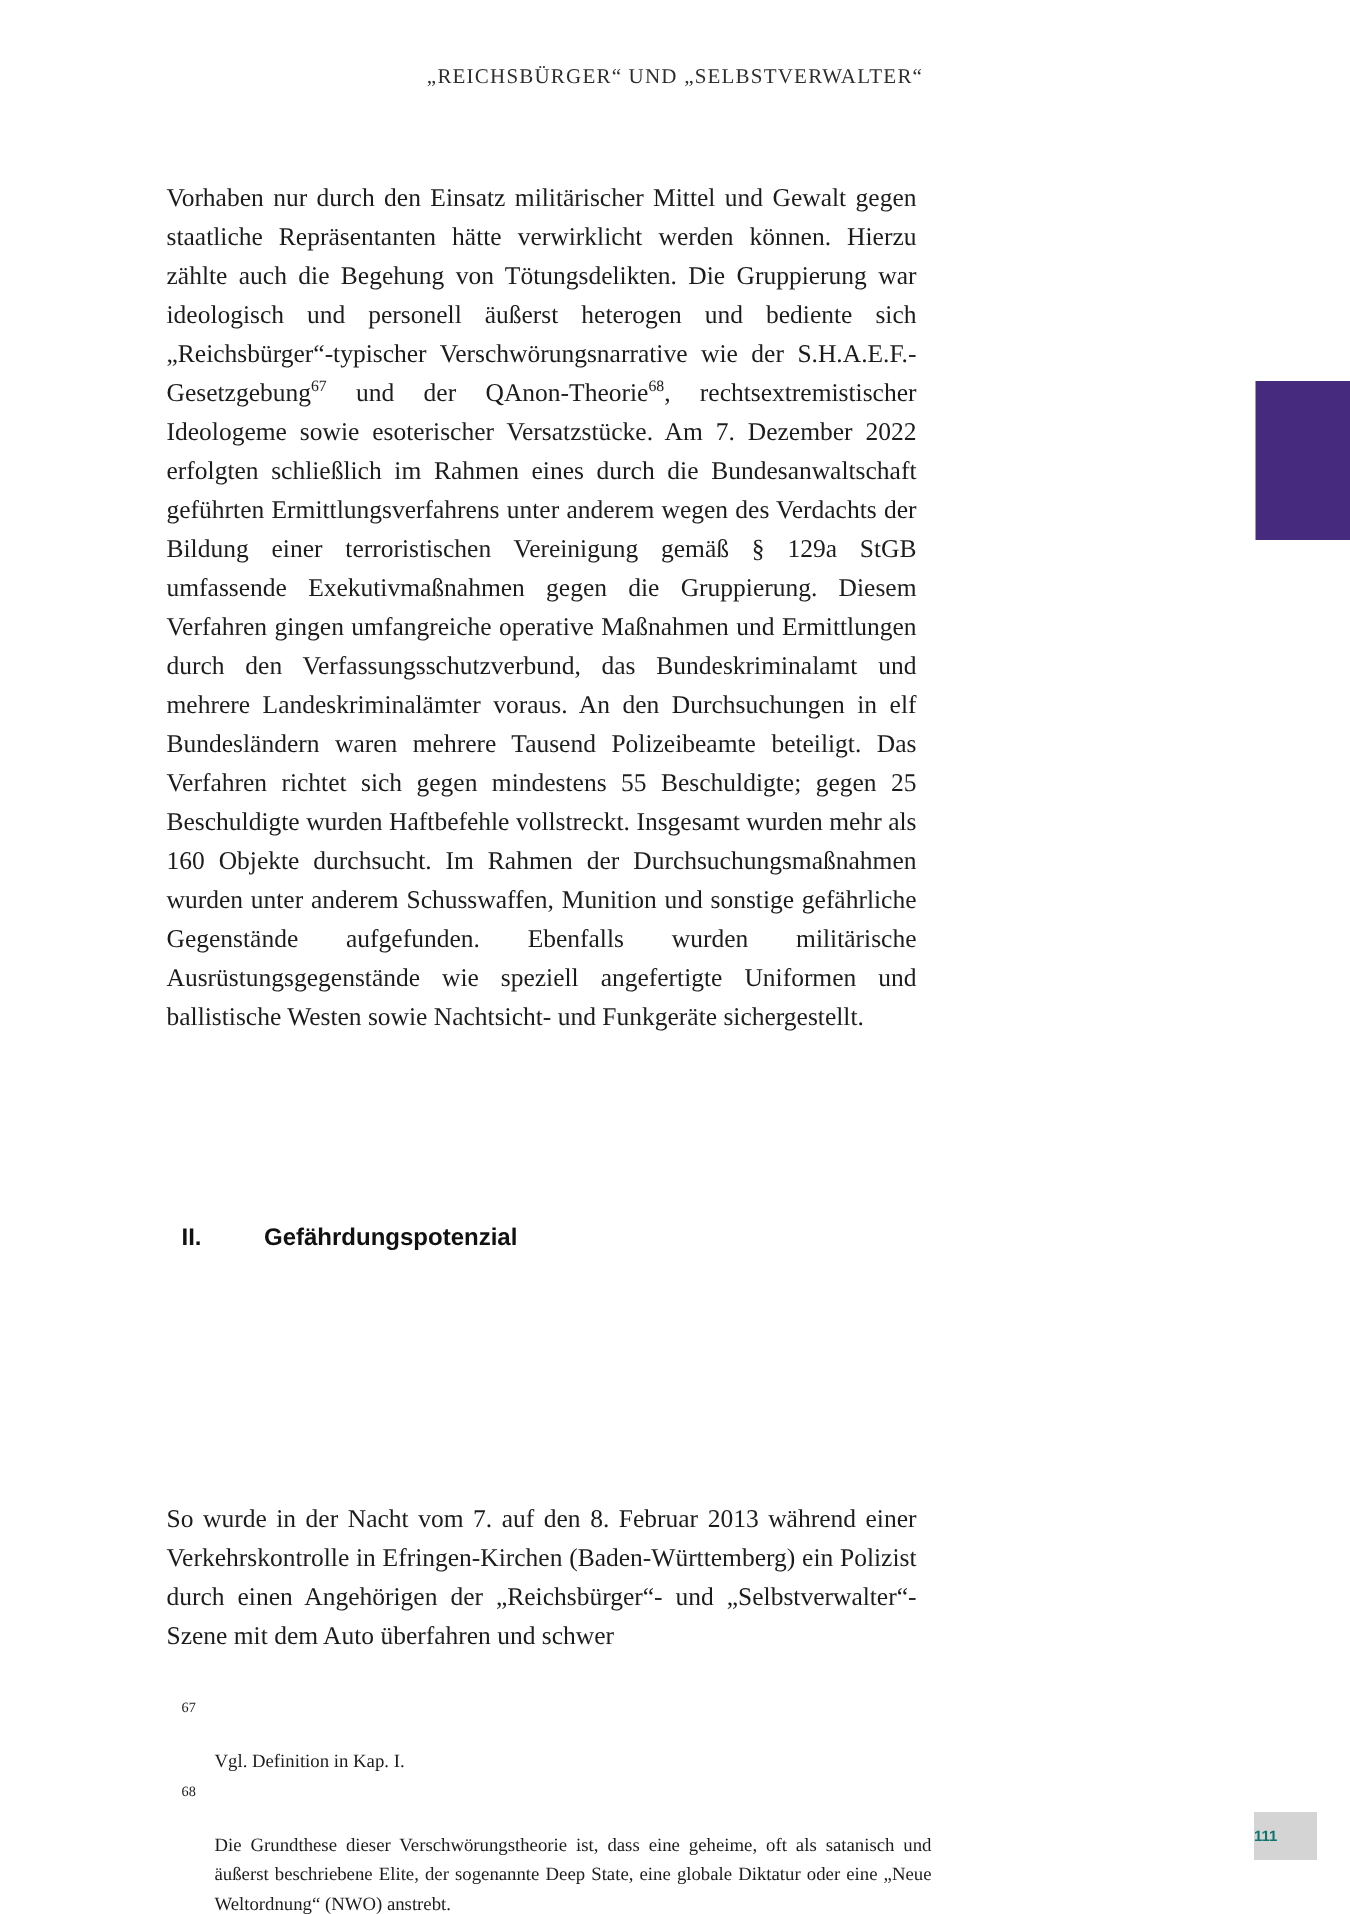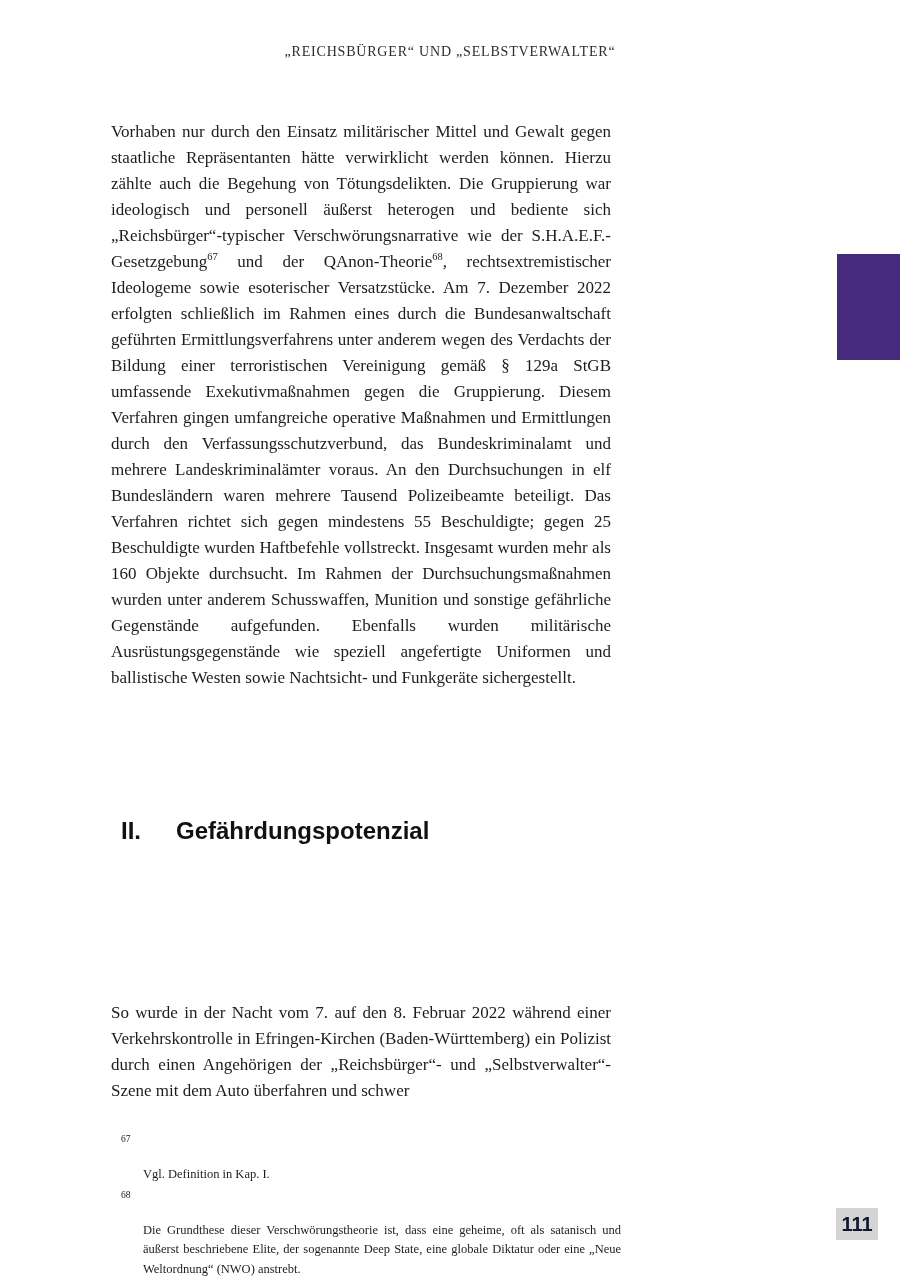--- a/index.html
+++ b/index.html
@@ -57,21 +57,21 @@
   }
   .section-heading {
     position: absolute;
     left: 121px;
     top: 817px;
     width: 500px;
     margin: 0;
     display: flex;
     font-family: "Liberation Sans", sans-serif;
     font-weight: 700;
-    font-size: 24px;
+    font-size: 16px;
     color: #111111;
   }
   .sec-num { width: 55px; flex: 0 0 55px; }
   .footnotes {
     position: absolute;
     left: 121px;
     top: 1129px;
     width: 500px;
     font-size: 12.5px;
     line-height: 19.5px;
@@ -96,45 +96,44 @@
     -webkit-hyphens: auto;
   }
   .page-number {
     position: absolute;
     left: 836px;
     top: 1208px;
     width: 42px;
     height: 32px;
     display: flex;
     align-items: center;
-    justify-content: center;
     font-family: "Liberation Sans", sans-serif;
     font-weight: 700;
-    font-size: 20px;
-    color: #0f172a;
+    font-size: 10px;
+    color: #0f766e;
   }
 </style>
 </head>
 <body>
 
 <div class="page">
 
   <header class="running-head">„REICHSBÜRGER“ UND „SELBSTVERWALTER“</header>
 
   <div class="chapter-tab" style="background: rgb(70, 42, 126);"></div>
 
   <p class="body-par par1"><span>Vorhaben nur durch den Einsatz militärischer Mittel und Gewalt gegen staatliche Repräsentanten hätte verwirklicht werden können. Hierzu zählte auch die Begehung von Tötungsdelikten. Die Gruppierung war ideologisch und personell äußerst heterogen und bediente sich „Reichsbürger“-typischer Verschwörungsnarrative wie der S.H.A.E.F.-Gesetzgebung</span><sup>67</sup><span> und der QAnon-Theorie</span><sup>68</sup><span>, rechtsextremistischer Ideologeme sowie esoterischer Versatzstücke. Am 7. Dezember 2022 erfolgten schließlich im Rahmen eines durch die Bundesanwaltschaft geführten Ermittlungsverfahrens unter anderem wegen des Verdachts der Bildung einer terroristischen Vereinigung gemäß § 129a StGB umfassende Exekutivmaßnahmen gegen die Gruppierung. Diesem Verfahren gingen umfangreiche operative Maßnahmen und Ermittlungen durch den Verfassungsschutzverbund, das Bundeskriminalamt und mehrere Landeskriminalämter voraus. An den Durchsuchungen in elf Bundesländern waren mehrere Tausend Polizeibeamte beteiligt. Das Verfahren richtet sich gegen mindestens 55 Beschuldigte; gegen 25 Beschuldigte wurden Haftbefehle vollstreckt. Insgesamt wurden mehr als 160 Objekte durchsucht. Im Rahmen der Durchsuchungsmaßnahmen wurden unter anderem Schusswaffen, Munition und sonstige gefährliche Gegenstände aufgefunden. Ebenfalls wurden militärische Ausrüstungsgegenstände wie speziell angefertigte Uniformen und ballistische Westen sowie Nachtsicht- und Funkgeräte sichergestellt.</span></p>
 
   <h2 class="section-heading">
     <span class="sec-num">II.</span>
     <span class="sec-title">Gefährdungspotenzial</span>
   </h2>
 
 
-  <p class="body-par par3">So wurde in der Nacht vom 7. auf den 8. Februar 2022 während einer Verkehrskontrolle in Efringen-Kirchen (Baden-Württemberg) ein Polizist durch einen Angehörigen der „Reichsbürger“- und „Selbstverwalter“-Szene mit dem Auto überfahren und schwer</p>
+  <p class="body-par par3">So wurde in der Nacht vom 7. auf den 8. Februar 2013 während einer Verkehrskontrolle in Efringen-Kirchen (Baden-Württemberg) ein Polizist durch einen Angehörigen der „Reichsbürger“- und „Selbstverwalter“-Szene mit dem Auto überfahren und schwer</p>
 
   <section class="footnotes">
     <div class="footnote">
       <span class="fn-num">67</span>
       <span class="fn-text">Vgl. Definition in Kap. I.</span>
     </div>
     <div class="footnote">
       <span class="fn-num">68</span>
       <span class="fn-text">Die Grundthese dieser Verschwörungstheorie ist, dass eine geheime, oft als satanisch und äußerst beschriebene Elite, der sogenannte Deep State, eine globale Diktatur oder eine „Neue Weltordnung“ (NWO) anstrebt.</span>
     </div>

